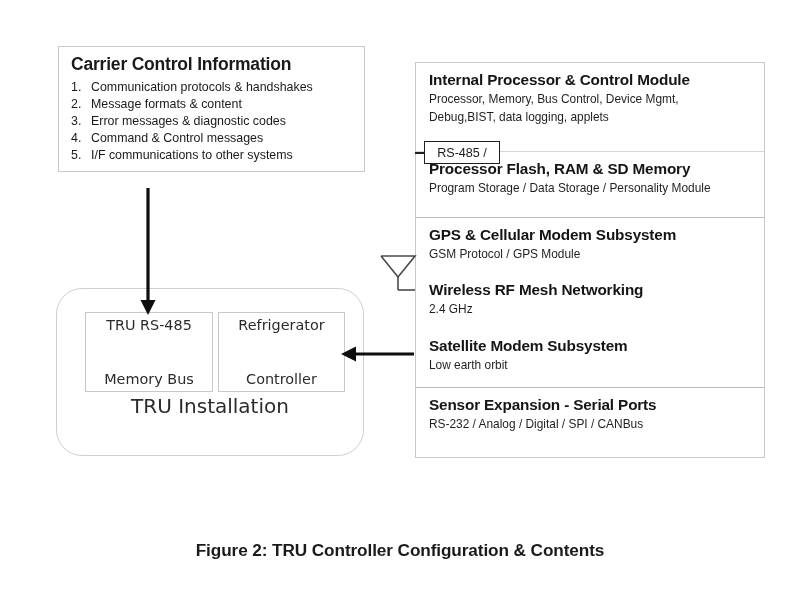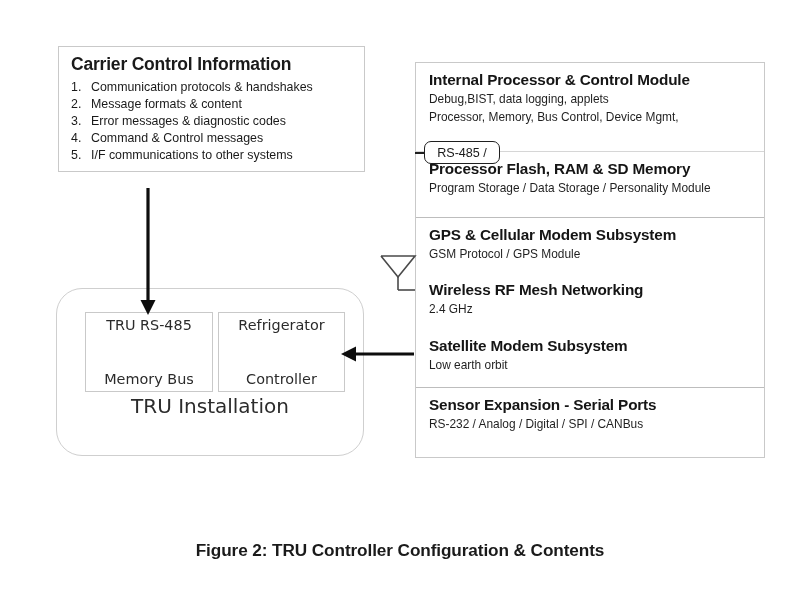--- a/index.html
+++ b/index.html
@@ -142,21 +142,21 @@
   #sec-wireless { height: 56px; border-top: none; }
   #sec-satellite{ height: 58px; border-top: none; }
   #sec-sensor   { height: 68px; }
 
   
   #rs485-badge {
     position: absolute;
     left: 424px; top: 141px;
     width: 76px; height: 23px;
     border: 1.6px solid #1f1f1f;
-    border-radius: 7px;
+    border-radius: 0;
     background: #ffffff;
     box-sizing: border-box;
     display: flex;
     align-items: center;
     justify-content: center;
     font-size: 12.6px;
     color: #1a1a1a;
     z-index: 6;
   }
   #rs485-stub {
@@ -230,22 +230,22 @@
 
   <div id="refrigerator-box" class="tru-inner-box">
     <span>Refrigerator</span>
     <span>Controller</span>
   </div>
 
   <div id="right-panel">
 
     <div class="panel-section" id="sec-internal">
       <div class="sec-title">Internal Processor &amp; Control Module</div>
+      <div class="sec-sub">Processor, Memory, Bus Control, Device Mgmt,</div>
       <div class="sec-sub">Debug,BIST, data logging, applets</div>
-      <div class="sec-sub">Processor, Memory, Bus Control, Device Mgmt,</div>
     </div>
 
     <div class="panel-section" id="sec-memory">
       <div class="sec-title">Processor Flash, RAM &amp; SD Memory</div>
       <div class="sec-sub">Program Storage / Data Storage / Personality Module</div>
     </div>
 
     <div class="panel-section" id="sec-gps">
       <div class="sec-title">GPS &amp; Cellular Modem Subsystem</div>
       <div class="sec-sub">GSM Protocol / GPS Module</div>

